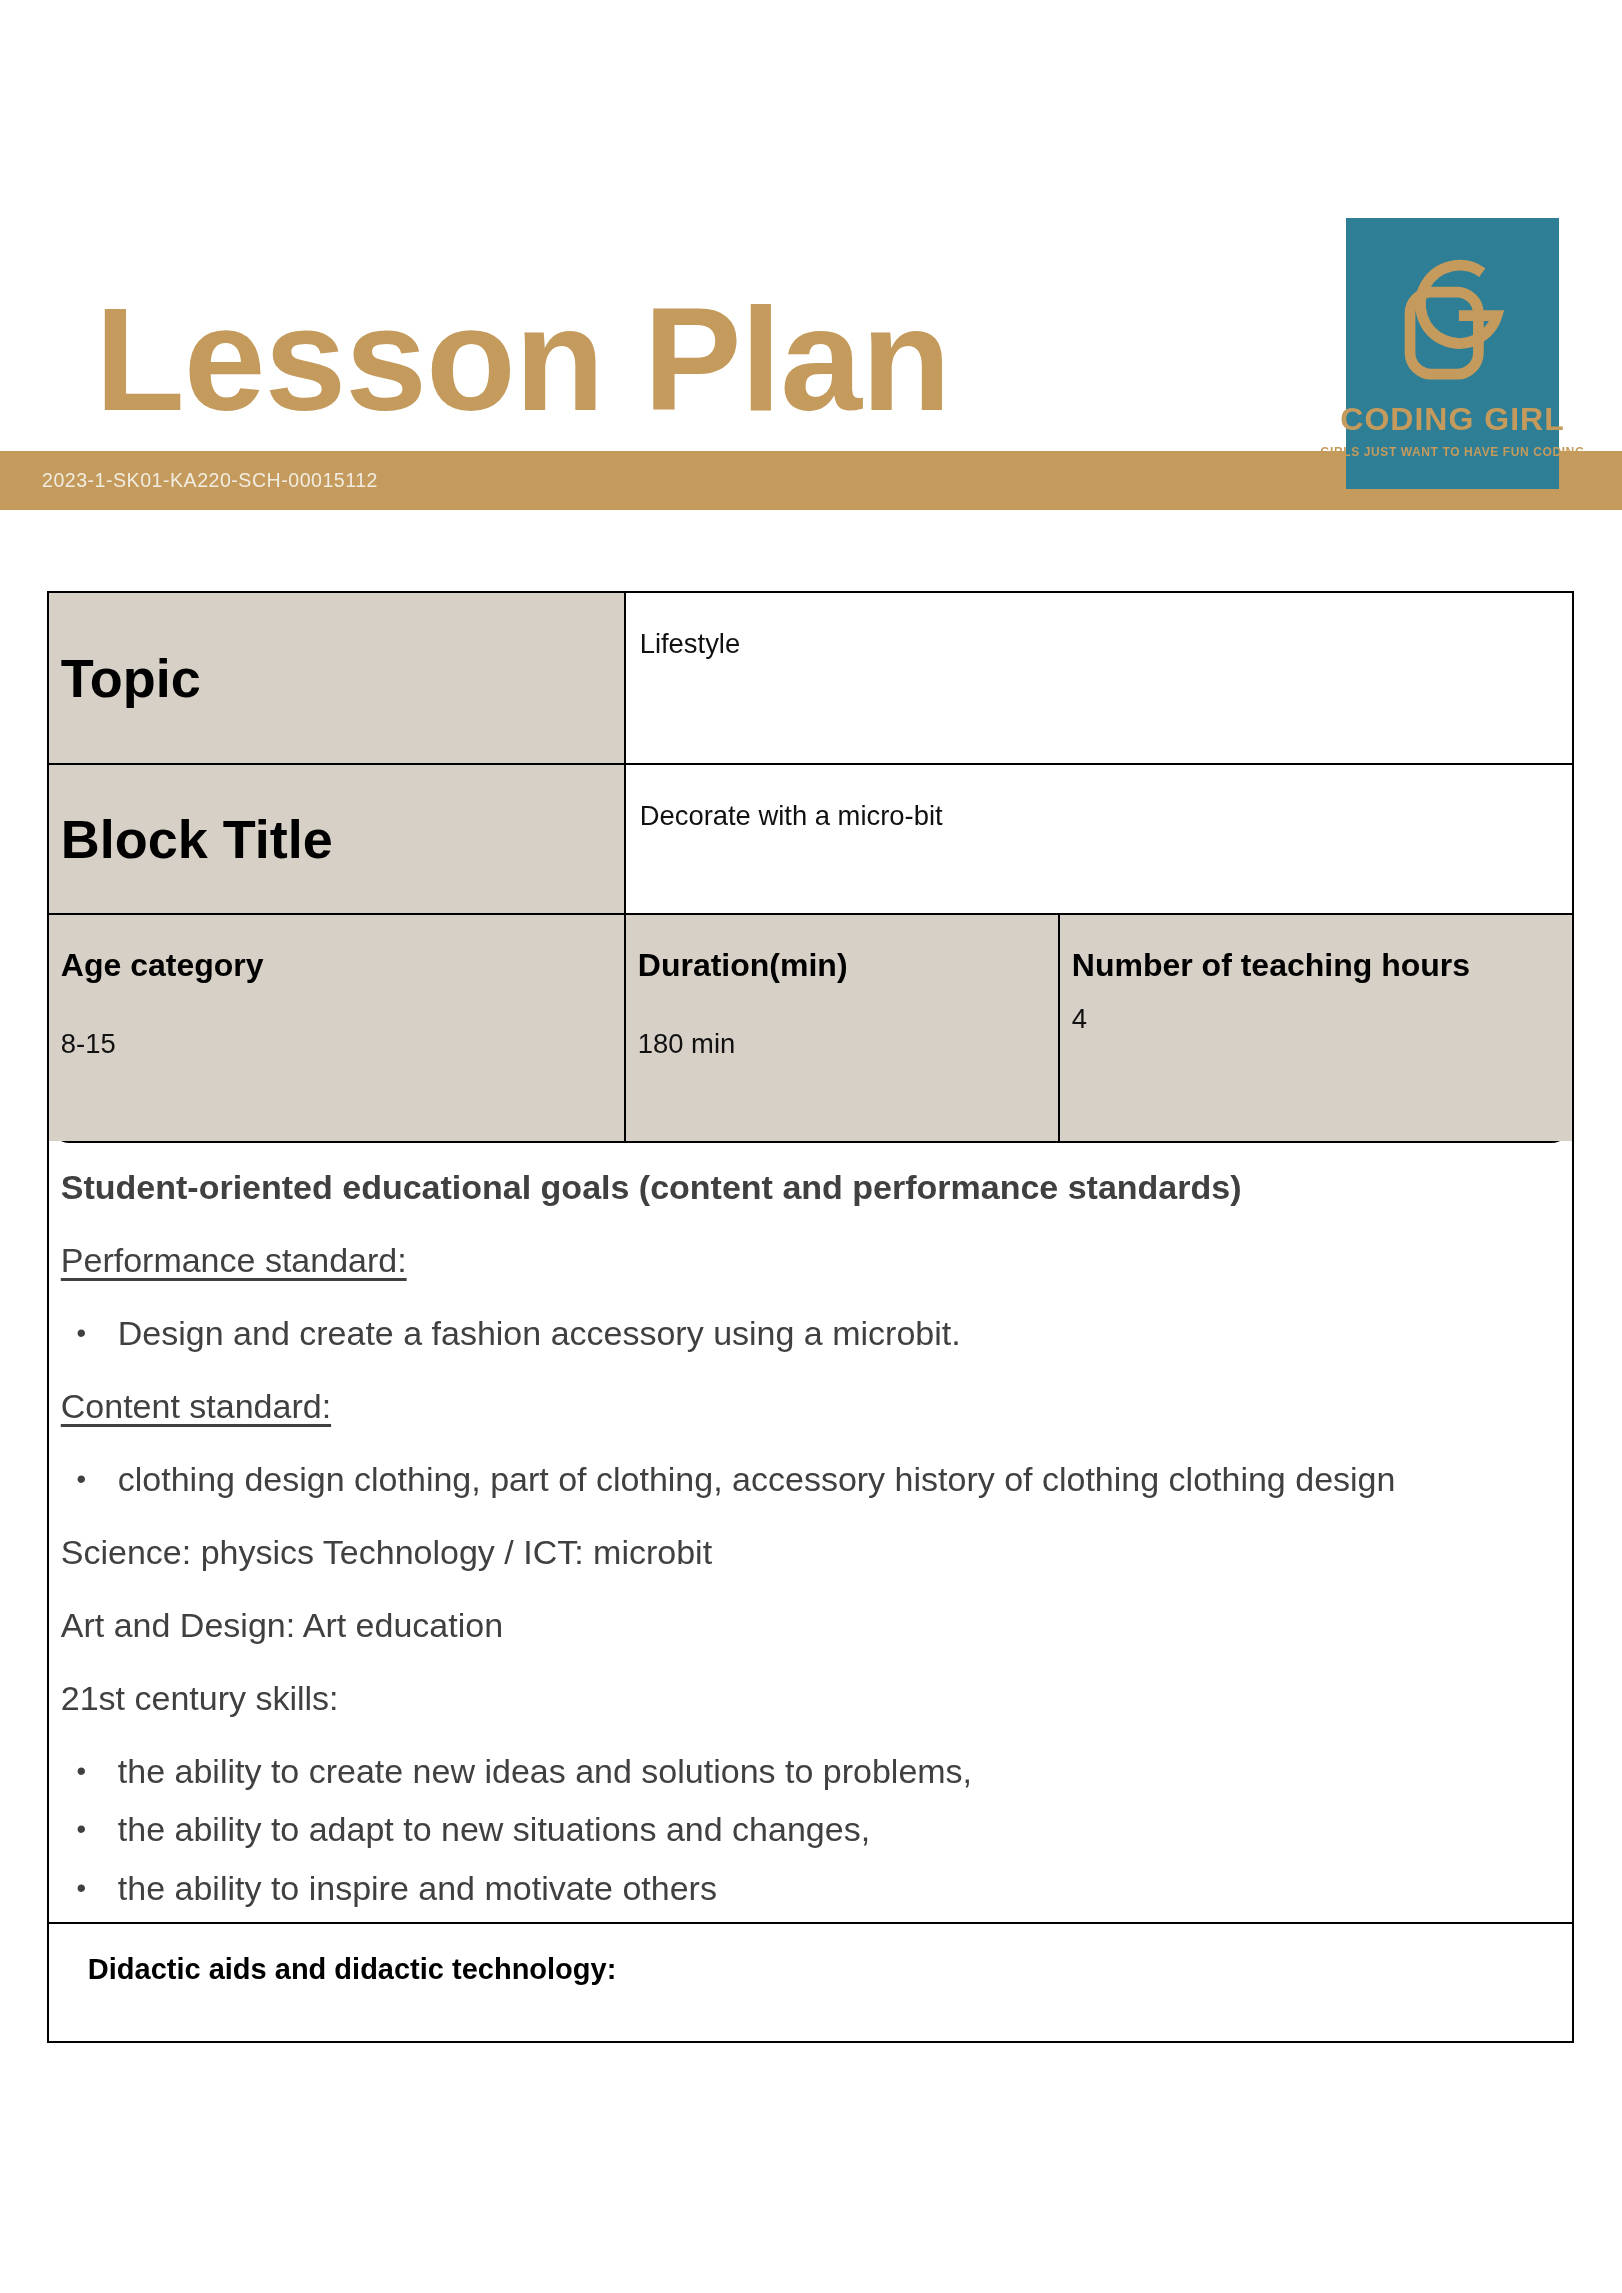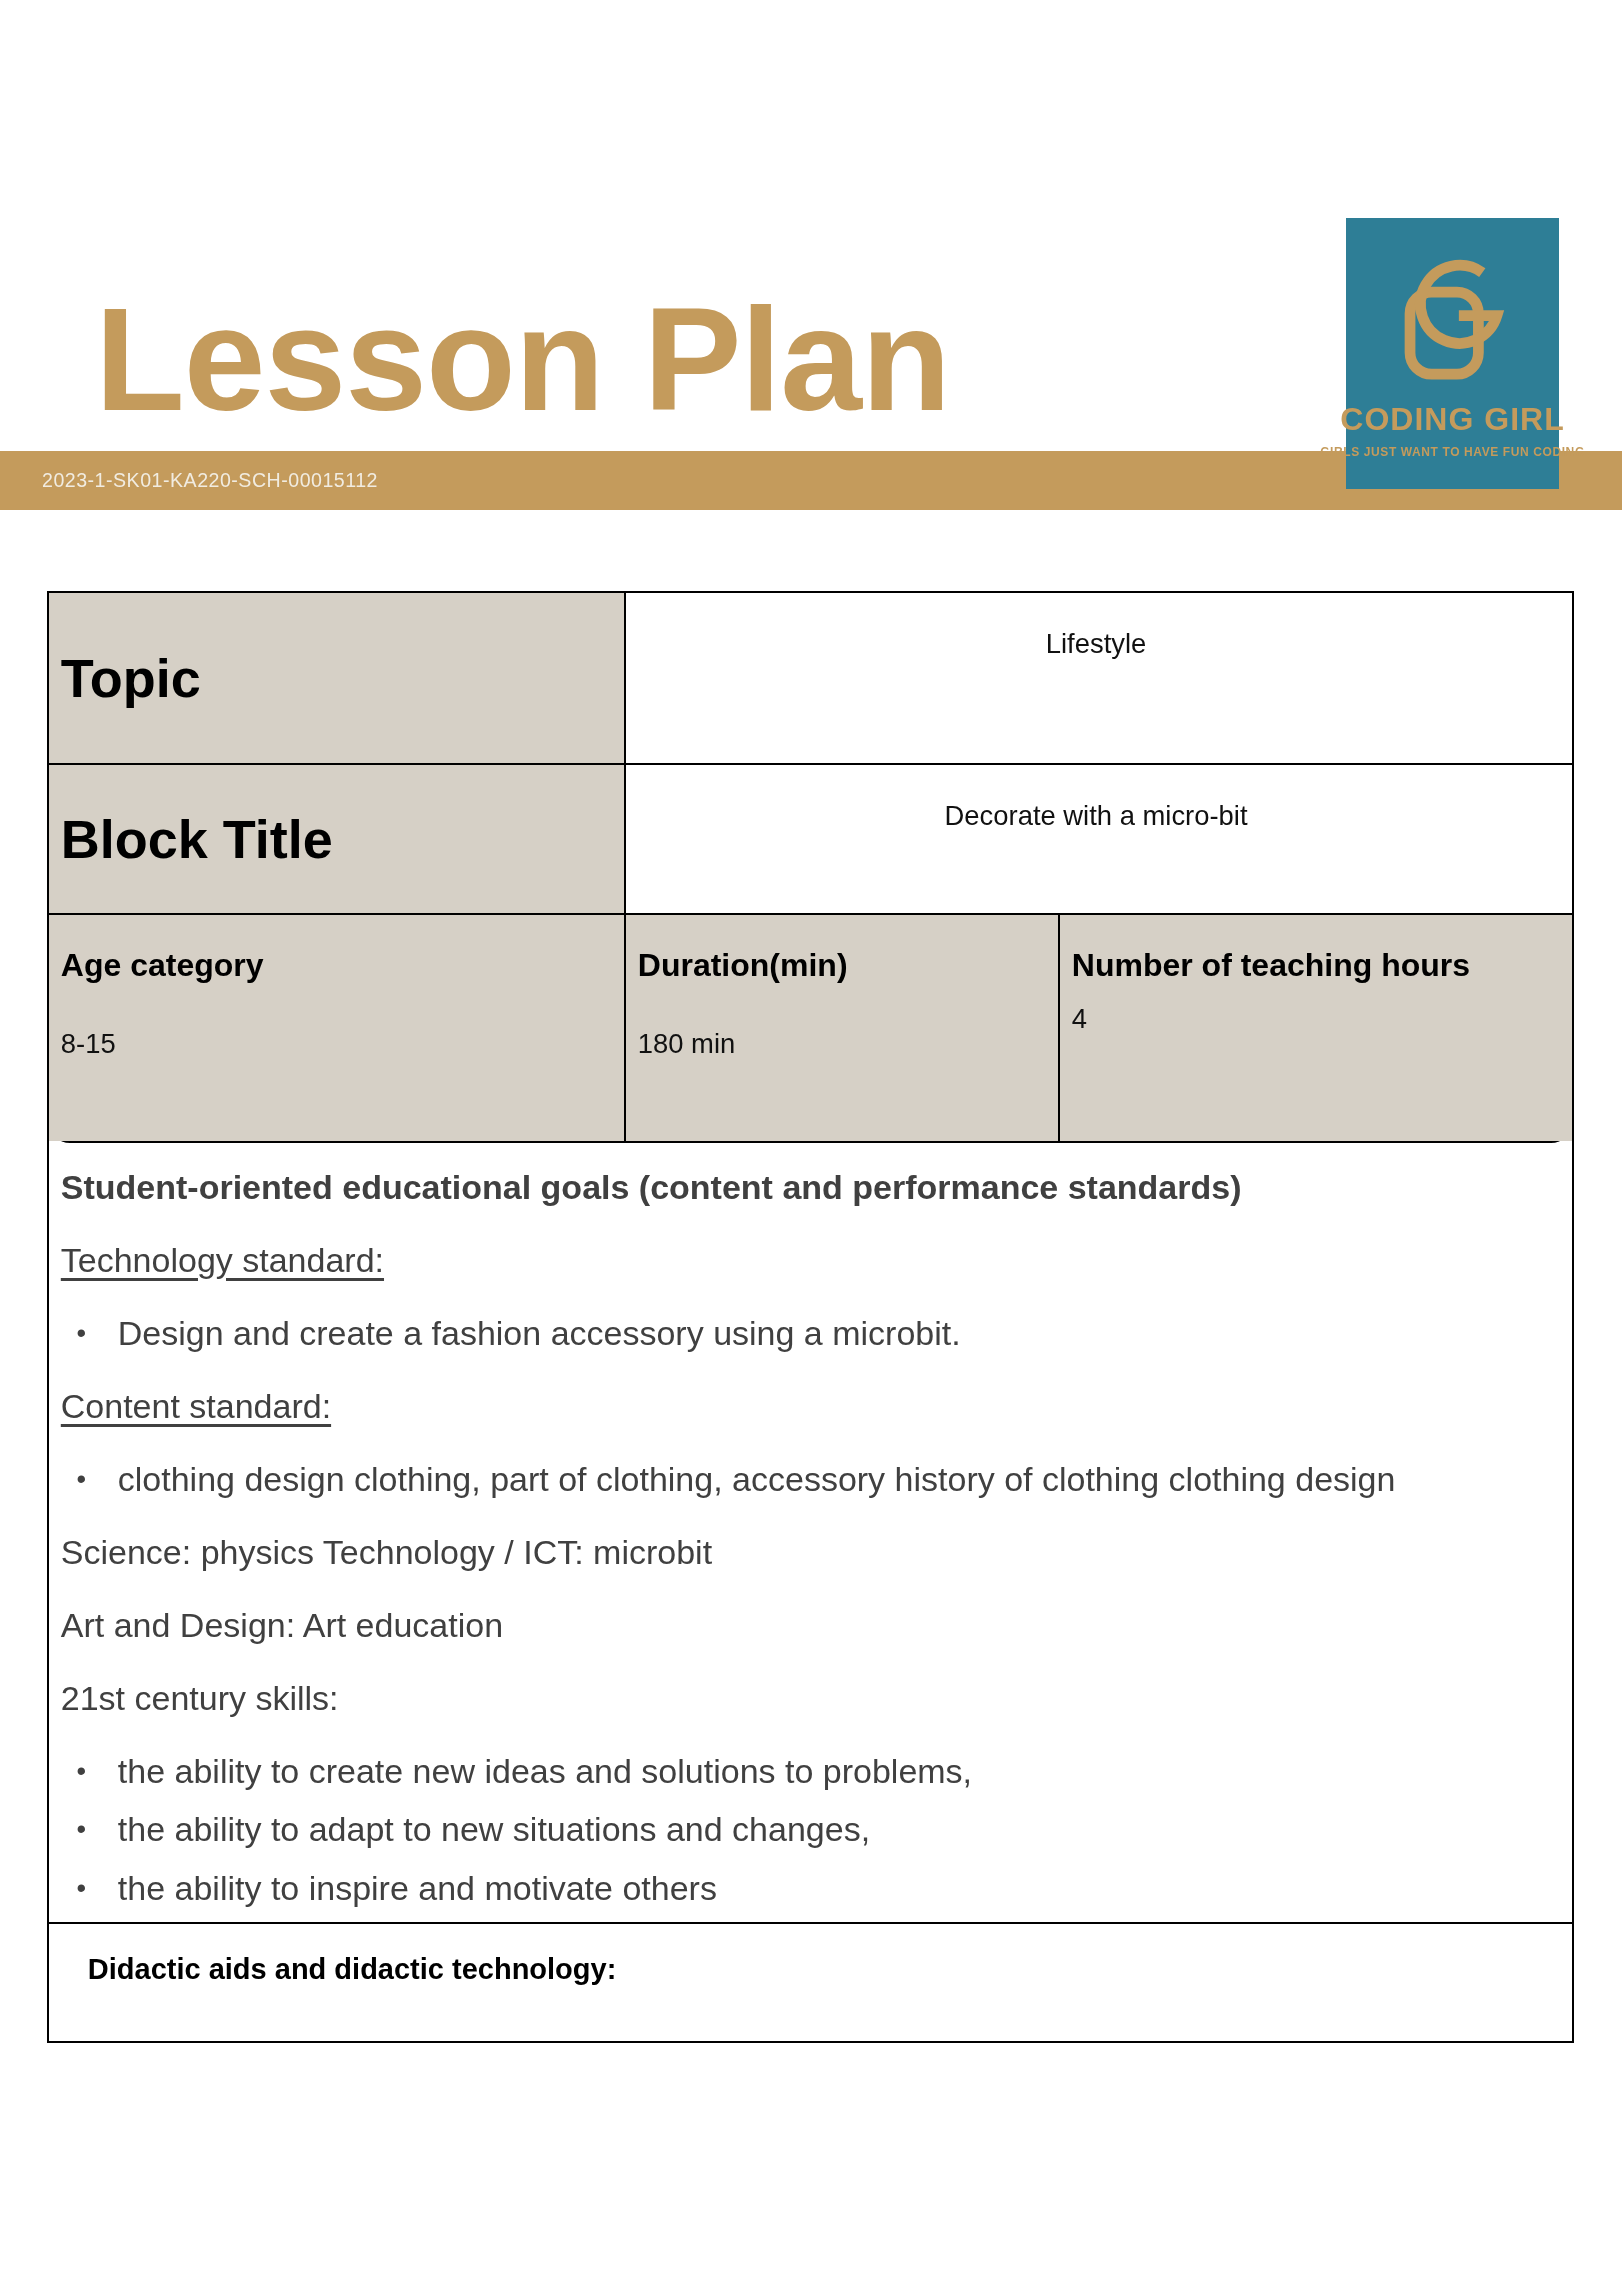--- a/index.html
+++ b/index.html
@@ -57,21 +57,21 @@
     background:#fff;
   }
   .t-row { display:flex; border-bottom:2.9px solid #000; }
   .t-row:last-child { border-bottom:none; }
   .cell { position:relative; }
   .cell-hdr {
     background:#d6d0c6;
     border-right:2.9px solid #000;
     width:577px; flex:0 0 577px;
   }
-  .cell-val { flex:1 1 auto; background:#fff;text-align:center; }
+  .cell-val { flex:1 1 auto; background:#fff; }
 
   .row-topic  { height:172px; }
   .row-block  { height:150px; }
   .row-meta   { height:228px;border-radius:21px; }
   .row-goals  { height:781px; }
   .row-didactic { height:117px; }
 
   .hdr-big {
     height:100%; display:flex; align-items:center;
     padding-left:11.8px;
@@ -155,21 +155,21 @@
     </div>
     <div class="cell meta-cell meta-cell-3">
       <div class="meta-label meta-label-wrap">Number of teaching hours</div>
       <div class="meta-value meta-value-tight">4</div>
     </div>
   </div>
 
   <div class="t-row row-goals">
     <div class="cell goals-cell" style="flex:1 1 auto;">
       <p class="p-bold">Student-oriented educational goals (content and performance standards)</p>
-      <p class="p-underline">Technology standard:</p>
+      <p class="p-underline">Performance standard:</p>
       <p class="bullet">Design and create a fashion accessory using a microbit.</p>
       <p class="p-underline">Content standard:</p>
       <p class="bullet">clothing design clothing, part of clothing, accessory history of clothing clothing design</p>
       <p>Science: physics Technology / ICT: microbit</p>
       <p>Art and Design: Art education</p>
       <p>21st century skills:</p>
       <p class="bullet skills-item">the ability to create new ideas and solutions to problems,</p>
       <p class="bullet skills-item">the ability to adapt to new situations and changes,</p>
       <p class="bullet skills-item">the ability to inspire and motivate others</p>
     </div>

